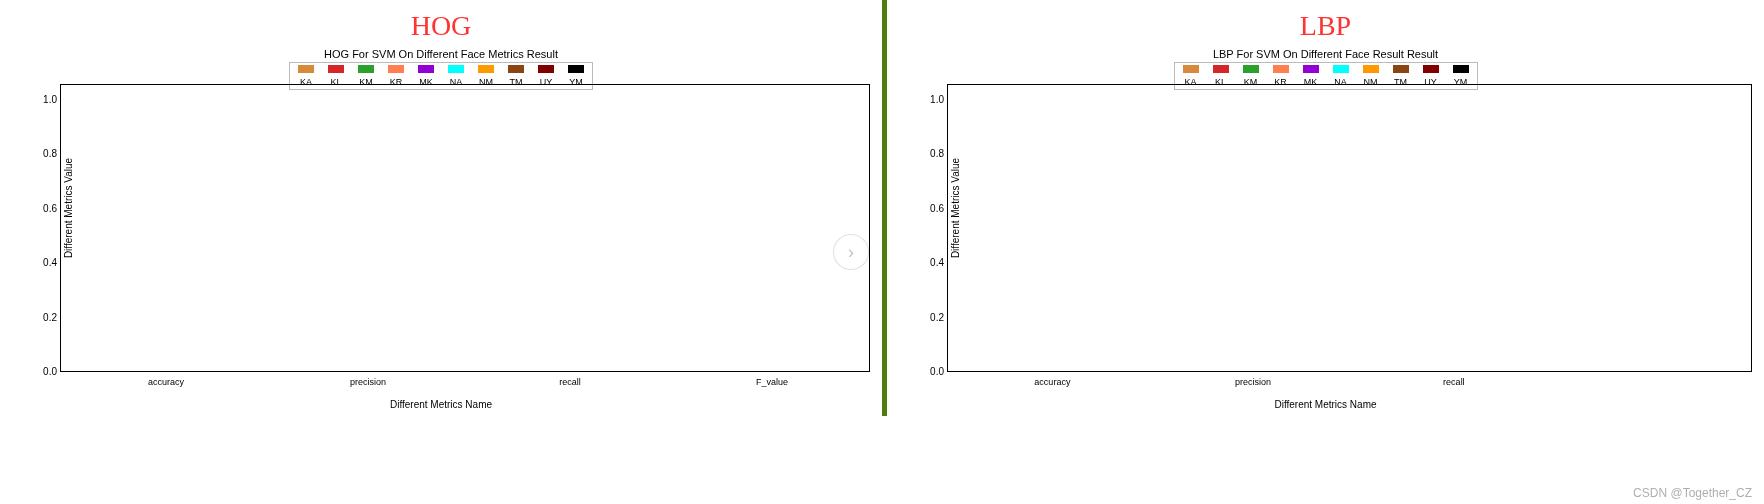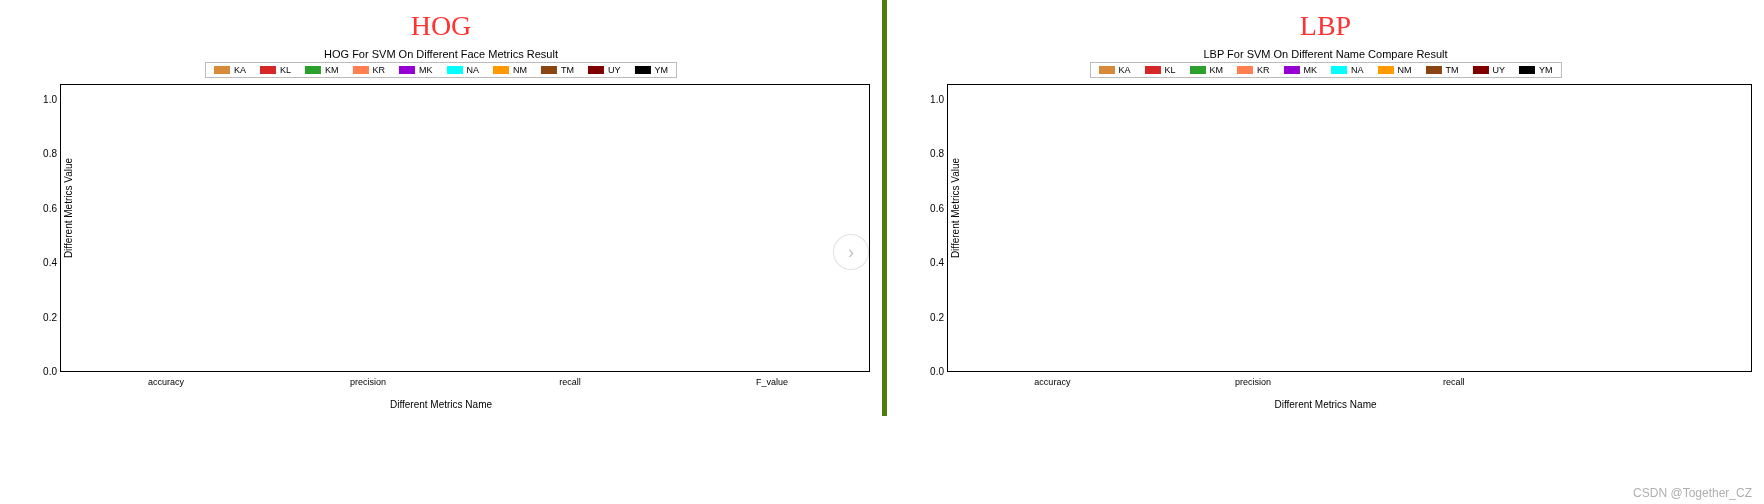--- a/index.html
+++ b/index.html
@@ -45,21 +45,21 @@
     top: 62px;
     left: 50%;
     transform: translateX(-50%);
     display: flex;
     gap: 14px;
     border: 1px solid #bbb;
     padding: 2px 8px;
     background: #fff;
     font-size: 9px;
   }
-  .legend-item { display: flex; align-items: center; gap: 4px; }
+  .legend-item { display: flex; align-items: center; gap: 4px; flex-direction: column; }
   .legend-sw { width: 16px; height: 8px; }
   .plot-frame {
     position: absolute;
     left: 60px;
     top: 84px;
     right: 12px;
     bottom: 44px;
     border: 1px solid #000;
   }
   .plot-area {
@@ -240,21 +240,21 @@
           <div class="bar" style="height: 95.2381%; background: rgb(128, 0, 0);"></div>
           <div class="bar" style="height: 95.2381%; background: rgb(0, 0, 0);"></div>
         </div>
         <div class="xtick" style="left: 88%;">F_value</div>
       </div>
   </div>
 </div>
 
 <div class="panel">
   <div class="big-title">LBP</div>
-  <div class="subtitle">LBP For SVM On Different Name Compare Result</div>
+  <div class="subtitle">LBP For SVM On Different Face Result Result</div>
   <div class="legend" id="legend-1">
       <div class="legend-item">
         <div class="legend-sw" style="background: rgb(214, 138, 58);"></div>
         <span>KA</span>
       </div>
       <div class="legend-item">
         <div class="legend-sw" style="background: rgb(214, 39, 40);"></div>
         <span>KL</span>
       </div>
       <div class="legend-item">

